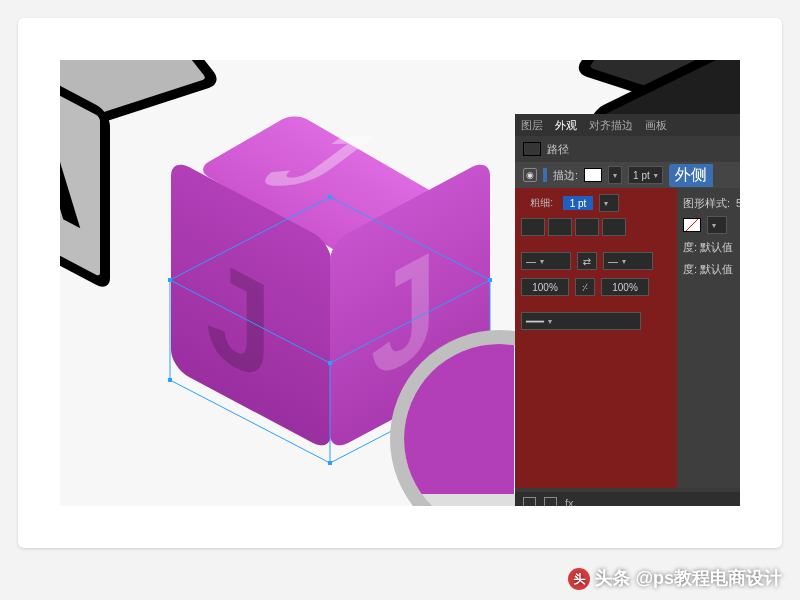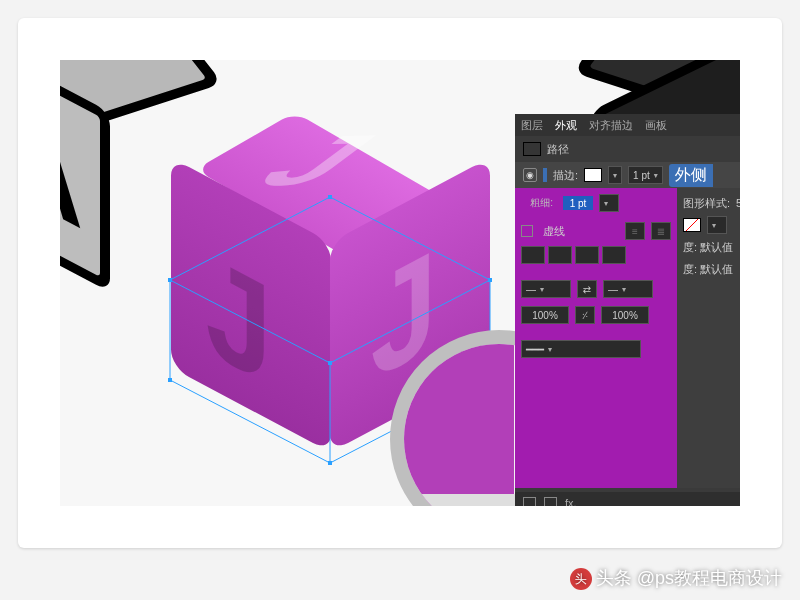--- a/index.html
+++ b/index.html
@@ -35,32 +35,32 @@
   .tab{color:#aaa;font-size:11px}
   .tab.on{color:#fff}
   .row{display:flex;align-items:center;height:22px;padding:2px 8px;gap:6px}
   .eye{width:12px;height:12px;border:1px solid #888;border-radius:2px;display:inline-flex;align-items:center;justify-content:center;color:#ddd;font-size:9px}
   .sw{width:16px;height:12px;background:#fff;border:1px solid #000}
   .sw.blk{background:#353535}
   .dd{height:16px;background:#2a2a2a;border:1px solid #555;display:inline-flex;align-items:center;padding:0 4px;color:#ccc;font-size:10px;gap:4px}
   .dd::after{content:"▾";font-size:8px;color:#aaa}
   .pill{background:#3b6fb4;color:#fff;padding:1px 6px;border-radius:3px 0 0 3px;font-size:16px}
   .split{display:flex;height:100%}
-  .colL{width:150px;background:#a21caf;padding:4px 6px}
+  .colL{width:150px;background:#7f1d1d;padding:4px 6px}
   .colR{flex:1;background:#3e3e3e;padding:4px 6px}
   .lbl{color:#bbb;font-size:10px;width:32px;text-align:right;margin-right:4px}
   .btns{display:flex;gap:2px}
   .ib{width:18px;height:16px;background:#2a2a2a;border:1px solid #555;display:flex;align-items:center;justify-content:center;color:#ccc;font-size:10px}
   .ib.on{background:#555}
   .num{background:#1f5fbf;color:#fff;width:30px;height:14px;display:inline-flex;align-items:center;justify-content:center;font-size:10px}
   .chk{width:10px;height:10px;border:1px solid #888;display:inline-block;margin-right:4px}
   .foot{position:absolute;bottom:0;left:0;right:0;height:22px;background:#2e2e2e;display:flex;align-items:center;padding:0 8px;gap:8px;color:#aaa}
   .sq{width:11px;height:11px;border:1px solid #888}
   .ghost{color:#6a6a6a}
-  .watermark{position:absolute;right:18px;bottom:10px;color:#fff;background:rgba(0,0,0,.0);font-size:18px;font-weight:400;text-shadow:0 0 4px rgba(0,0,0,.6)}
+  .watermark{position:absolute;right:18px;bottom:10px;color:#fff;background:rgba(0,0,0,.0);font-size:18px;font-weight:700;text-shadow:0 0 4px rgba(0,0,0,.6)}
   .wm-logo{display:inline-block;width:22px;height:22px;background:#d43c3c;border-radius:50%;color:#fff;text-align:center;line-height:22px;font-size:12px;vertical-align:middle;margin-right:4px}
 </style>
 </head>
 <body>
 
 <div class="frame">
   <div class="canvas">
 
     <div class="acube">
       <div class="top"></div>
@@ -127,27 +127,20 @@
         <span class="pill">外侧</span>
       </div>
 
       <div class="split" style="height:300px">
         <div class="colL">
           <div class="row" style="padding:0">
             <span class="lbl">粗细:</span>
             <span class="num">1 pt</span>
             <span class="dd" style="width:10px"></span>
           </div>
-          <div class="row" style="padding:6px 0 0 0">
-            <span class="chk"></span>
-            <span>虚线</span>
-            <span style="flex:1"></span>
-            <span class="ib ghost">≡</span>
-            <span class="ib ghost">≣</span>
-          </div>
           <div class="row ghost" style="padding:2px 0;gap:3px">
             <span class="ib" style="width:22px"></span>
             <span class="ib" style="width:22px"></span>
             <span class="ib" style="width:22px"></span>
             <span class="ib" style="width:22px"></span>
           </div>
           <div class="row" style="padding:10px 0 0 0">
             <span class="dd" style="width:40px">—</span>
             <span class="ib">⇄</span>
             <span class="dd" style="width:40px">—</span>

